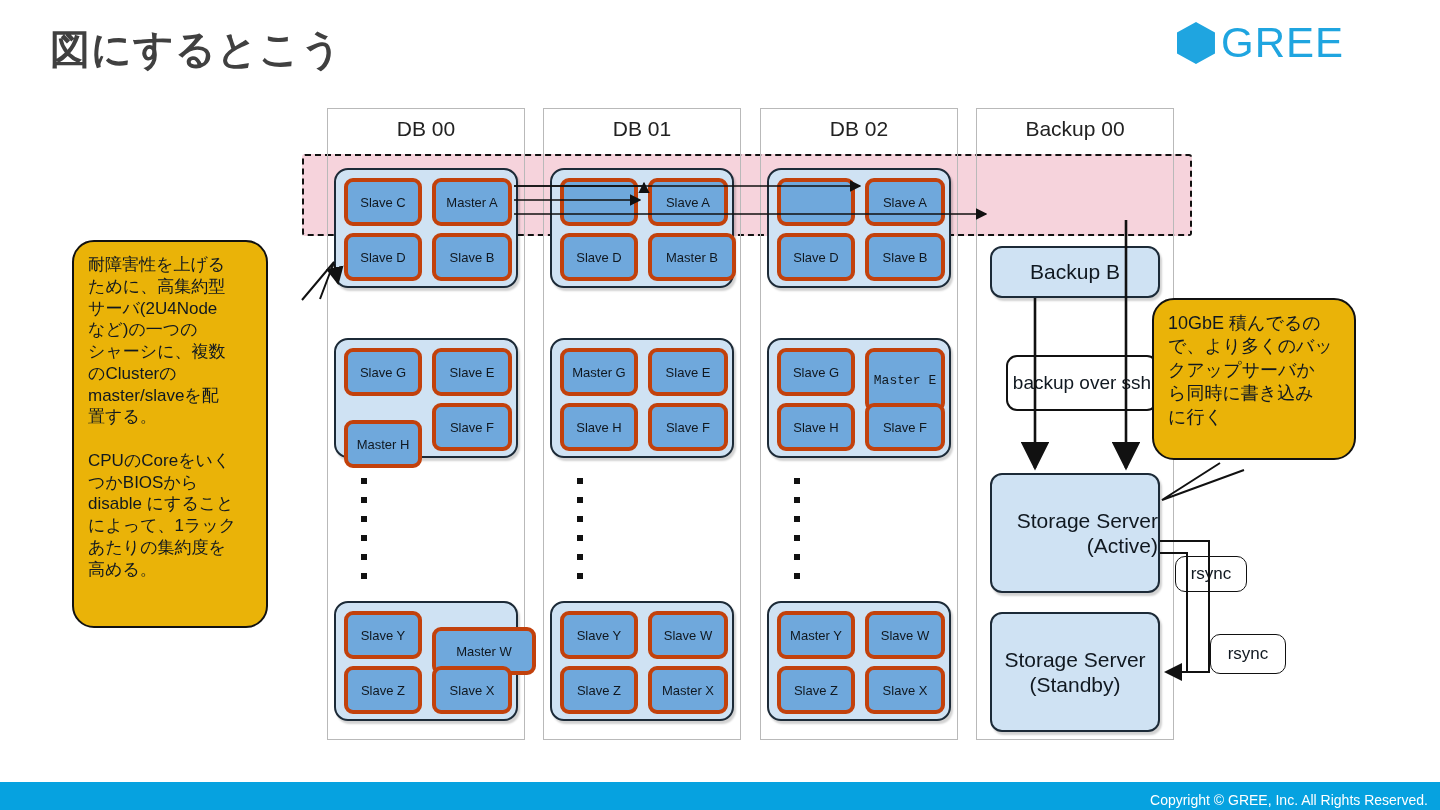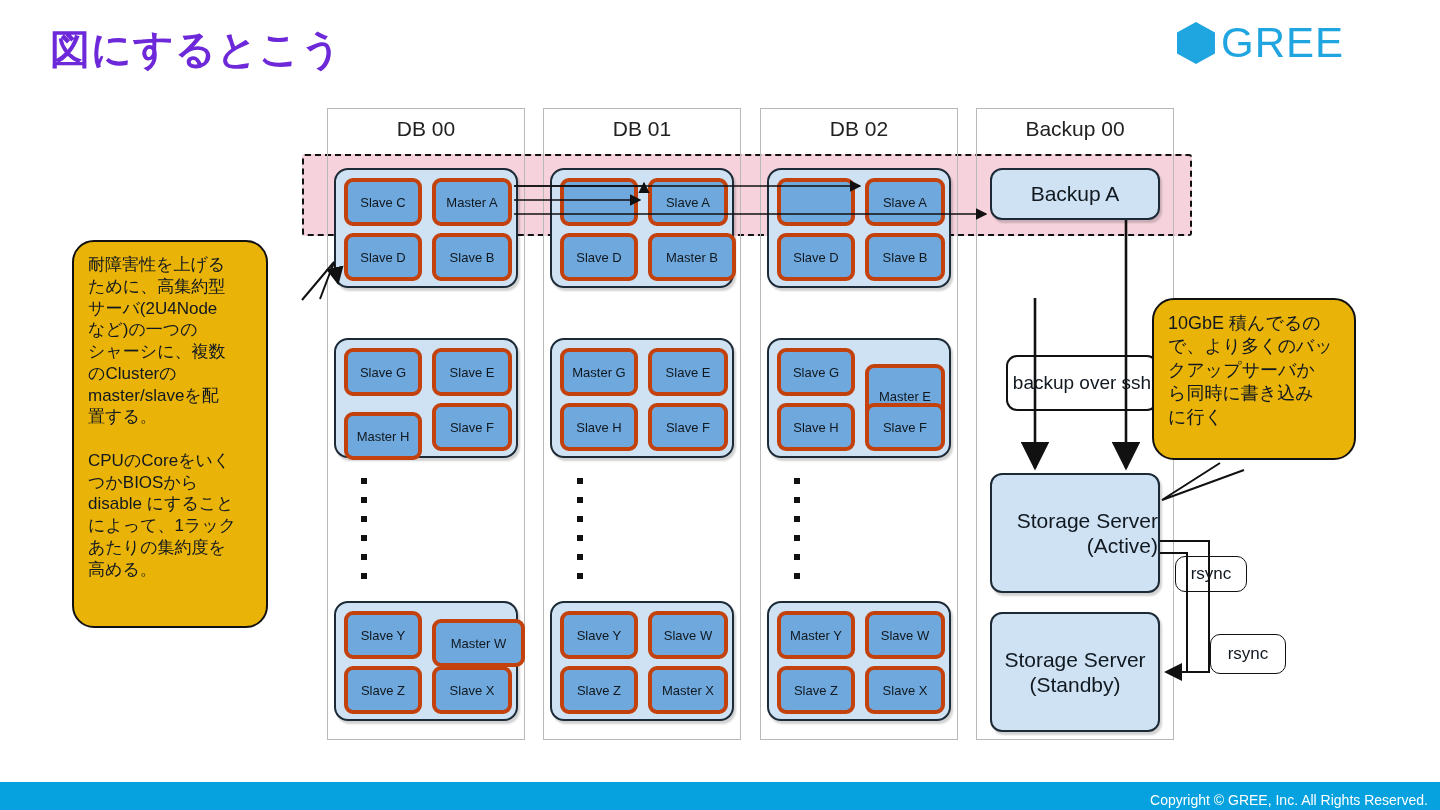--- a/index.html
+++ b/index.html
@@ -3,21 +3,21 @@
 <meta charset="utf-8">
 <style>
   html,body{margin:0;padding:0;}
   body{
     width:1440px;height:810px;background:#ffffff;position:relative;overflow:hidden;
     font-family:"Liberation Sans","DejaVu Sans",sans-serif;
   }
   
   #slide-title{
     position:absolute;left:50px;top:22px;
-    font-size:40px;font-weight:bold;color:#6d28d9;letter-spacing:1px;
+    font-size:40px;font-weight:bold;color:#404040;letter-spacing:1px;
     white-space:nowrap;
   }
   #gree-logo{
     position:absolute;right:96px;top:22px;display:flex;align-items:flex-start;gap:6px;padding-left:13px;
   }
   #gree-logo .hex{
     width:38px;height:42px;background:#1fa5e0;
     clip-path:polygon(50% 0%,100% 25%,100% 75%,50% 100%,0% 75%,0% 25%);
   }
   #gree-logo .wordmark{
@@ -103,26 +103,26 @@
   </div>
   <div class="chassis" style="left:290px;top:168px;width:184px;height:120px;">
     <div class="node" style="left:8px;top:8px;width:78px;height:48px;">Slave C</div>
     <div class="node" style="left:96px;top:8px;width:80px;height:48px;">Master A</div>
     <div class="node" style="left:8px;top:63px;width:78px;height:48px;">Slave D</div>
     <div class="node" style="left:96px;top:63px;width:80px;height:48px;">Slave B</div>
   </div>
   <div class="chassis" style="left:290px;top:338px;width:184px;height:120px;">
     <div class="node" style="left:8px;top:8px;width:78px;height:48px;">Slave G</div>
     <div class="node" style="left:96px;top:8px;width:80px;height:48px;">Slave E</div>
-    <div class="node" style="left:8px;top:72px;width:78px;height:48px;">Master H</div>
+    <div class="node" style="left:8px;top:80px;width:78px;height:48px;">Master H</div>
     <div class="node" style="left:96px;top:63px;width:80px;height:48px;">Slave F</div>
   </div>
   <div class="chassis" style="left:290px;top:601px;width:184px;height:120px;">
     <div class="node" style="left:8px;top:8px;width:78px;height:48px;">Slave Y</div>
-    <div class="node" style="left:96px;top:16px;width:93px;height:48px;">Master W</div>
+    <div class="node" style="left:96px;top:24px;width:104px;height:48px;">Master W</div>
     <div class="node" style="left:8px;top:63px;width:78px;height:48px;">Slave Z</div>
     <div class="node" style="left:96px;top:63px;width:80px;height:48px;">Slave X</div>
   </div>
   <div class="dots" style="left:317px;top:478px;">
     <i></i>
       <i></i>
       <i></i>
       <i></i>
       <i></i>
       <i></i>
@@ -162,21 +162,21 @@
     <div class="column-title">DB 02</div>
   </div>
   <div class="chassis" style="left:723px;top:168px;width:184px;height:120px;">
     <div class="node" style="left:8px;top:8px;width:78px;height:48px;"></div>
     <div class="node" style="left:96px;top:8px;width:80px;height:48px;">Slave A</div>
     <div class="node" style="left:8px;top:63px;width:78px;height:48px;">Slave D</div>
     <div class="node" style="left:96px;top:63px;width:80px;height:48px;">Slave B</div>
   </div>
   <div class="chassis" style="left:723px;top:338px;width:184px;height:120px;">
     <div class="node" style="left:8px;top:8px;width:78px;height:48px;">Slave G</div>
-    <div class="node" style="left:96px;top:24px;width:80px;height:64px;">Master E</div>
+    <div class="node" style="left:96px;top:8px;width:80px;height:64px;font-family:Liberation Mono, monospace;">Master E</div>
     <div class="node" style="left:8px;top:63px;width:78px;height:48px;">Slave H</div>
     <div class="node" style="left:96px;top:63px;width:80px;height:48px;">Slave F</div>
   </div>
   <div class="chassis" style="left:723px;top:601px;width:184px;height:120px;">
     <div class="node" style="left:8px;top:8px;width:78px;height:48px;">Master Y</div>
     <div class="node" style="left:96px;top:8px;width:80px;height:48px;">Slave W</div>
     <div class="node" style="left:8px;top:63px;width:78px;height:48px;">Slave Z</div>
     <div class="node" style="left:96px;top:63px;width:80px;height:48px;">Slave X</div>
   </div>
   <div class="dots" style="left:750px;top:478px;">
@@ -184,21 +184,21 @@
       <i></i>
       <i></i>
       <i></i>
       <i></i>
       <i></i>
   </div>
 
   <div class="column" style="left:932px;top:108px;width:198px;height:632px;">
     <div class="column-title">Backup 00</div>
   </div>
-  <div class="bigbox" style="left:946px;top:168px;width:170px;height:52px;">Backup A</div>
+  <div class="bigbox" style="left:946px;top:246px;width:170px;height:52px;">Backup B</div>
   <div class="whitebox" style="left:962px;top:355px;width:152px;height:56px;">backup over
 ssh</div>
   <div class="bigbox" style="left:946px;top:473px;width:170px;height:120px;text-align:right;">Storage Server
 (Active)</div>
   <div class="bigbox" style="left:946px;top:612px;width:170px;height:120px;">Storage Server
 (Standby)</div>
   <div class="smallbox" style="left:1131px;top:556px;width:72px;height:36px;">rsync</div>
   <div class="smallbox" style="left:1166px;top:634px;width:76px;height:40px;">rsync</div>
 
   <svg class="overlay">

